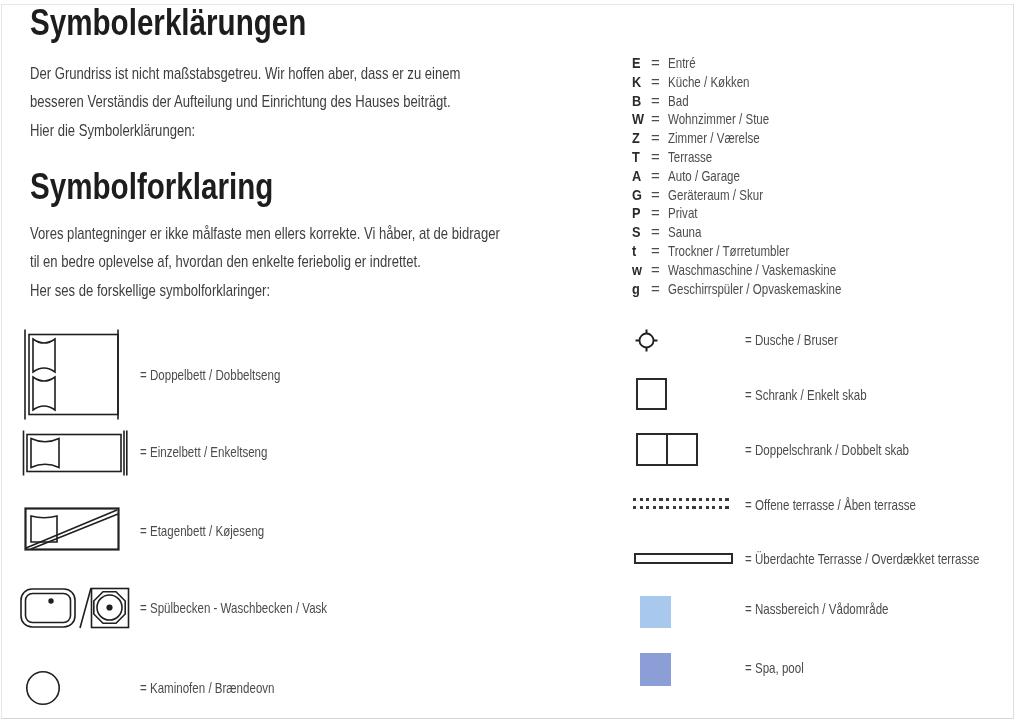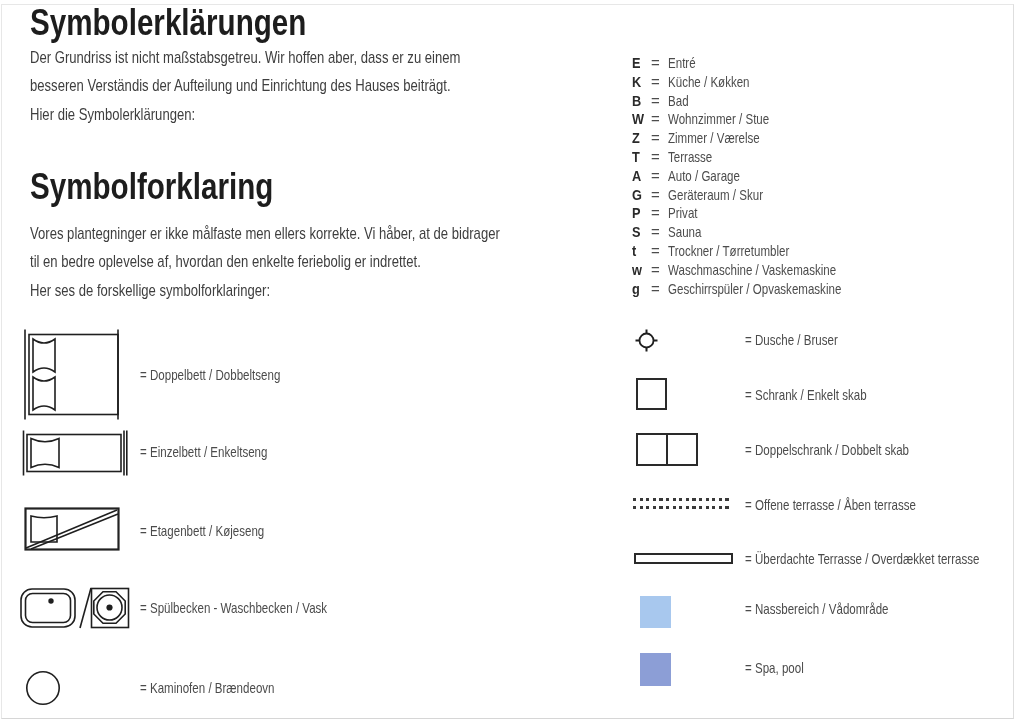--- a/index.html
+++ b/index.html
@@ -50,21 +50,21 @@
   .bar-rect { position:absolute; width:99px; height:11px; border:2px solid #2a2a2a; background:#fff; }
   .swatch { position:absolute; width:31px; }
 </style>
 </head>
 <body>
 
 <div class="page">
   <div class="page-border"></div>
 
   <div class="h1" style="top:3px">Symbolerklärungen</div>
-  <div class="para" style="top:44px">
+  <div class="para" style="top:60px">
     <div class="pline">Der Grundriss ist nicht maßstabsgetreu. Wir hoffen aber, dass er zu einem</div>
     <div class="pline">besseren Verständis der Aufteilung und Einrichtung des Hauses beiträgt.</div>
     <div class="pline">Hier die Symbolerklärungen:</div>
   </div>
 
   <div class="h1" style="top:167px">Symbolforklaring</div>
   <div class="para" style="top:220px">
     <div class="pline">Vores plantegninger er ikke målfaste men ellers korrekte. Vi håber, at de bidrager</div>
     <div class="pline">til en bedre oplevelse af, hvordan den enkelte feriebolig er indrettet.</div>
     <div class="pline">Her ses de forskellige symbolforklaringer:</div>

